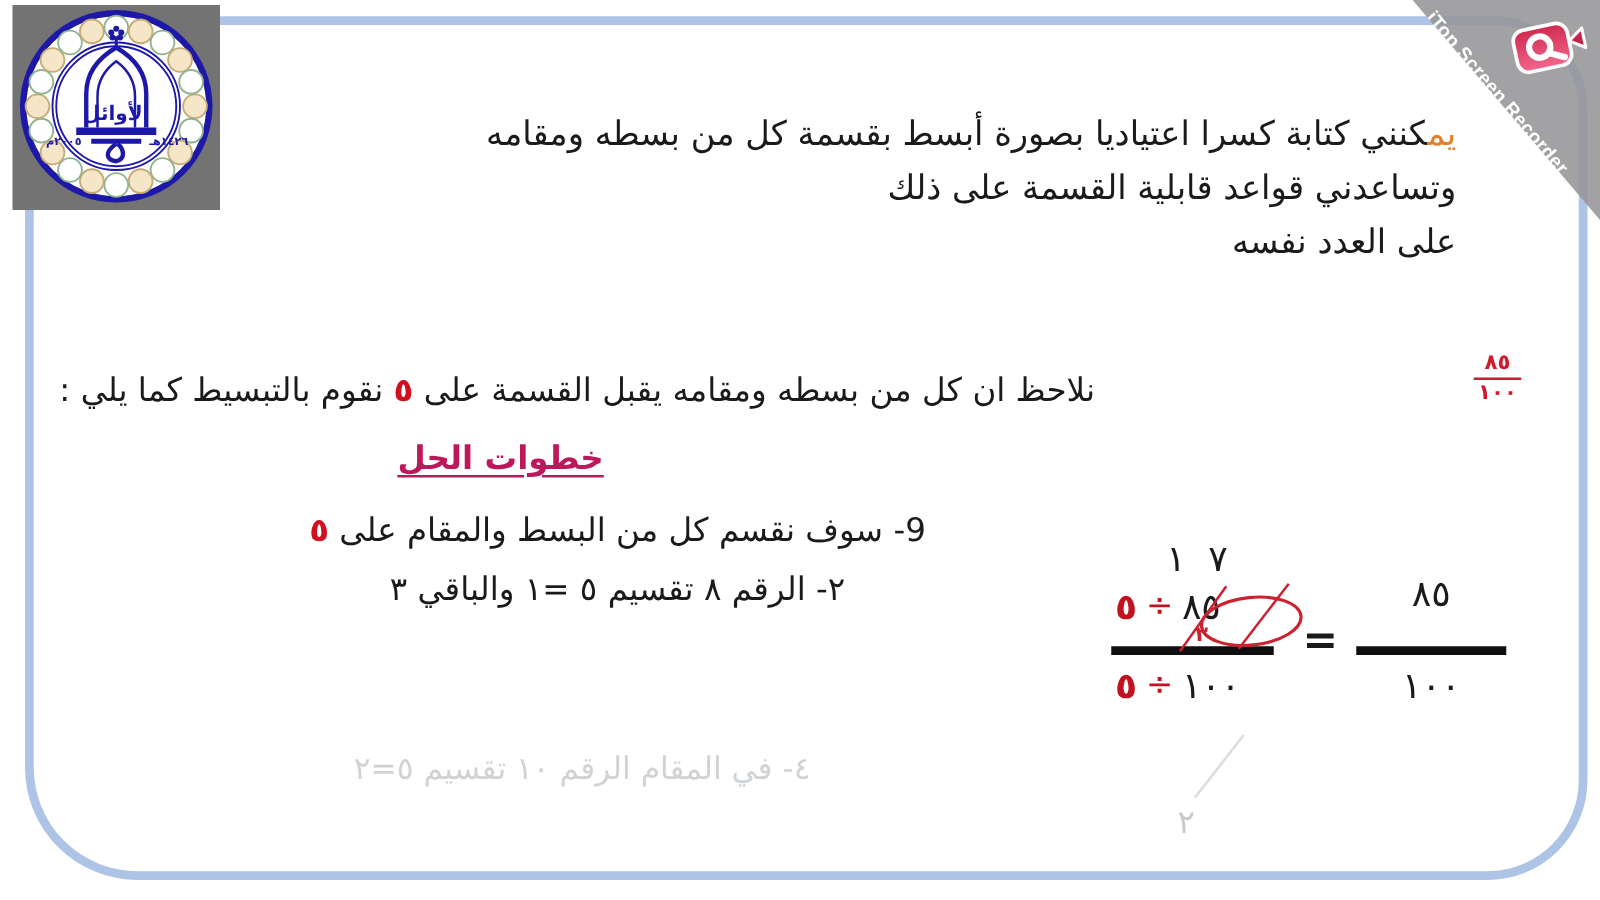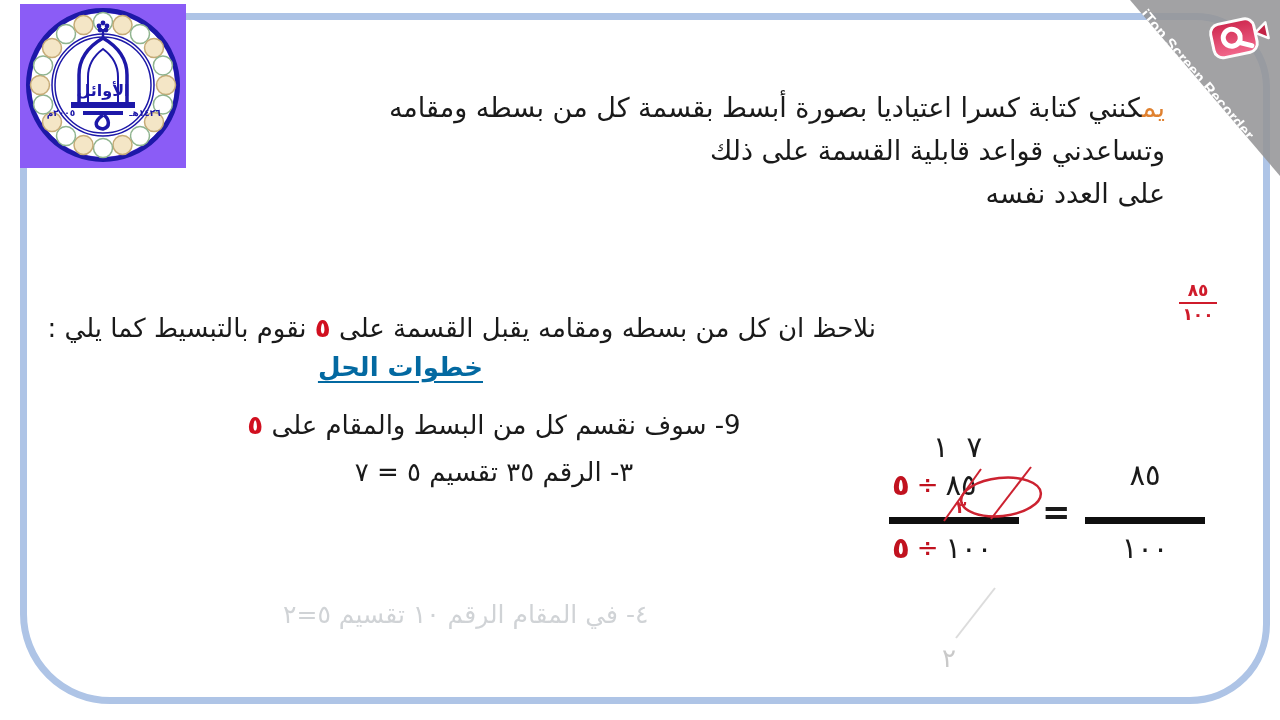--- a/index.html
+++ b/index.html
@@ -10,22 +10,22 @@
   }
   
   .border-frame{
     position:absolute;left:20px;top:13px;right:10px;bottom:16px;
     border:7px solid #aec4e6;
     border-radius:75px 75px 80px 90px;
     z-index:1;
   }
   
   .logo-box{
-    position:absolute;left:20px;top:4px;width:166px;height:164px;
-    background:#8b5cf6;z-index:3;
+    position:absolute;left:10px;top:4px;width:166px;height:164px;
+    background:#737373;z-index:3;
   }
   .logo-box svg{display:block;margin:1px auto 0 auto;}
   .bead-a{fill:#f4e6c6;stroke:#c6ab77;stroke-width:1.5;}
   .bead-b{fill:#ffffff;stroke:#8fb48f;stroke-width:1.5;}
   .navy-line{stroke:#1d18a8;fill:none;}
   .navy-fill{fill:#1d18a8;}
   .logo-ar{font-weight:bold;fill:#1d18a8;}
   
   .watermark{
     position:absolute;top:0;right:0;width:150px;height:176px;
@@ -49,25 +49,25 @@
   .heading-row{
     position:absolute;right:63px;top:281px;direction:rtl;
     display:flex;align-items:center;gap:9px;
     color:#cf1b2b;font-size:27px;z-index:4;white-space:nowrap;
   }
   .heading-frac{display:inline-flex;flex-direction:column;align-items:center;
     font-size:17px;line-height:1.15;min-width:38px;font-weight:bold;}
   .heading-frac .fbar{width:100%;height:2.5px;background:#cf1b2b;margin:1px 0;}
   .observation{
     position:absolute;right:404px;top:298px;direction:rtl;text-align:right;
-    font-size:26px;white-space:nowrap;z-index:4;margin-top:15px;
+    font-size:26px;white-space:nowrap;z-index:4;
   }
   .steps-title{
     position:absolute;right:797px;top:352px;direction:rtl;
-    font-size:26px;font-weight:bold;color:#0369a1;
+    font-size:26px;font-weight:bold;color:#be185d;
     text-decoration:underline;text-underline-offset:5px;
     white-space:nowrap;z-index:4;
   }
   .steps{
     position:absolute;left:233px;top:402px;width:522px;direction:rtl;
     text-align:center;font-size:26px;line-height:47px;z-index:4;
   }
   .step-pending{
     position:absolute;left:283px;top:600px;direction:rtl;
     font-size:25px;color:#d0d3d6;white-space:nowrap;z-index:4;
@@ -179,21 +179,21 @@
 </div>
 
 <div class="observation">
   <span>نلاحظ ان كل من بسطه ومقامه يقبل القسمة على </span><span class="hl-red">٥</span><span> نقوم بالتبسيط كما يلي :</span>
 </div>
 
 <div class="steps-title">خطوات الحل</div>
 
 <div class="steps">
   <div><span>9- سوف نقسم كل من البسط والمقام على </span><span class="hl-red">٥</span></div>
-  <div>٣- الرقم ٣٥ تقسيم ٥ = ٧</div>
+  <div>٢- الرقم ٨ تقسيم ٥ =١ والباقي ٣</div>
 </div>
 
 <div class="step-pending">٤- في المقام الرقم ١٠ تقسيم ٥=٢</div>
 
 <div class="work-quotient">
   <span>١</span>
   <span>٧</span>
 </div>
 
 <div class="work-row row-num">

